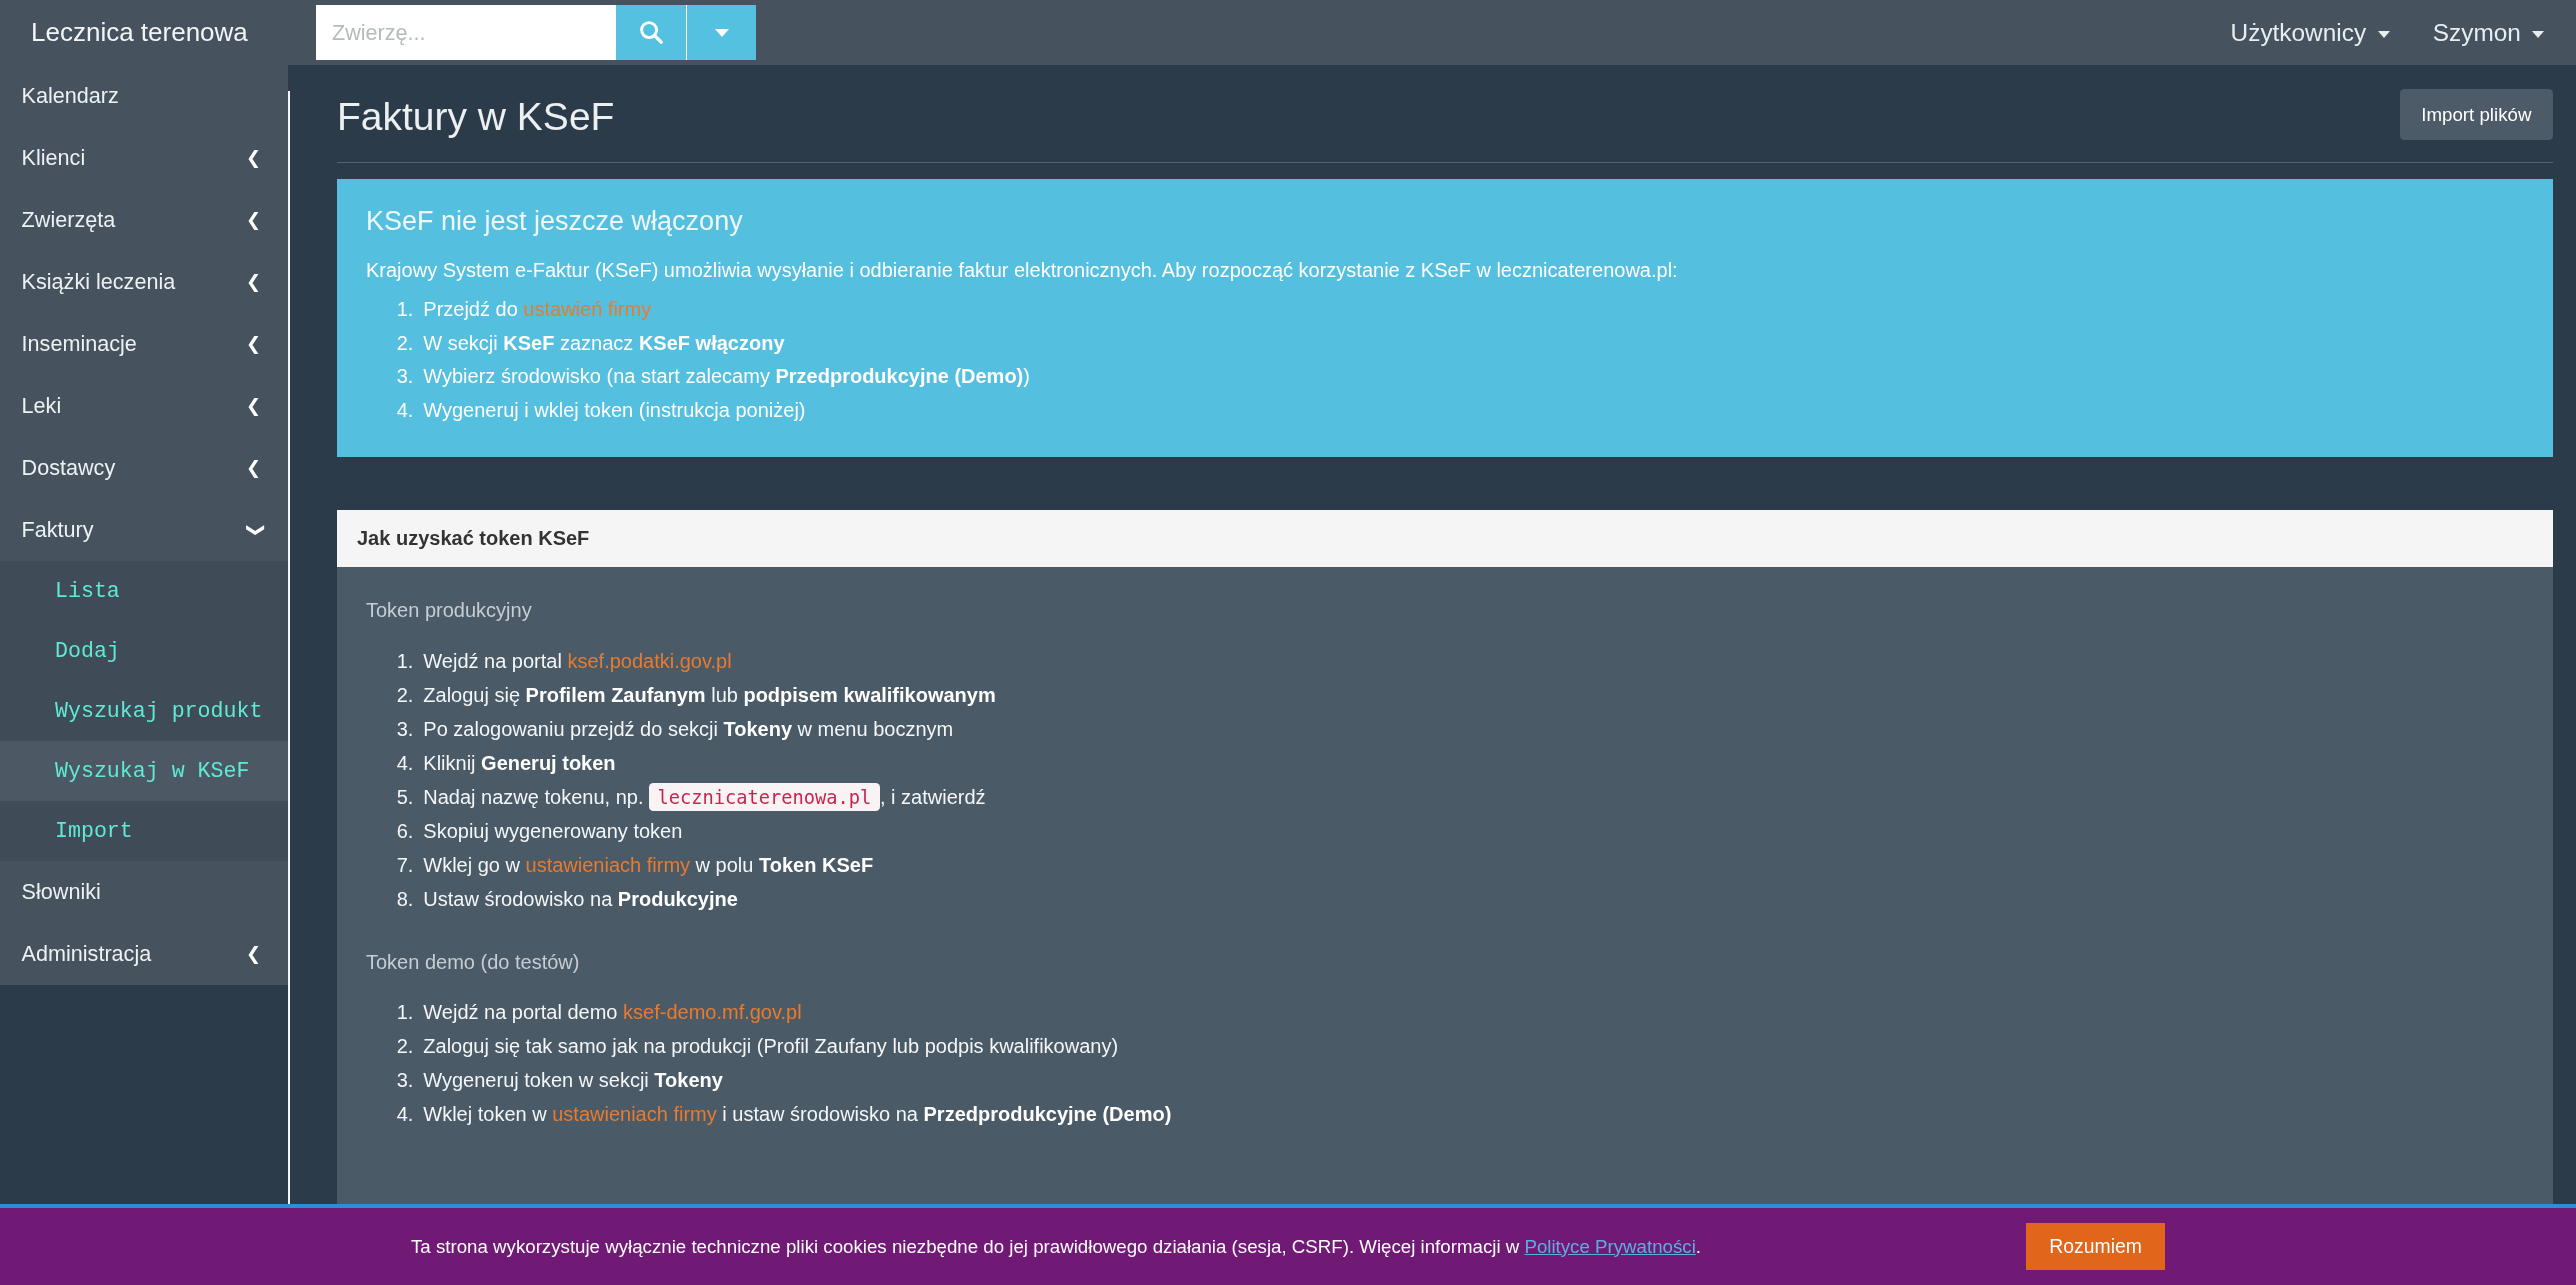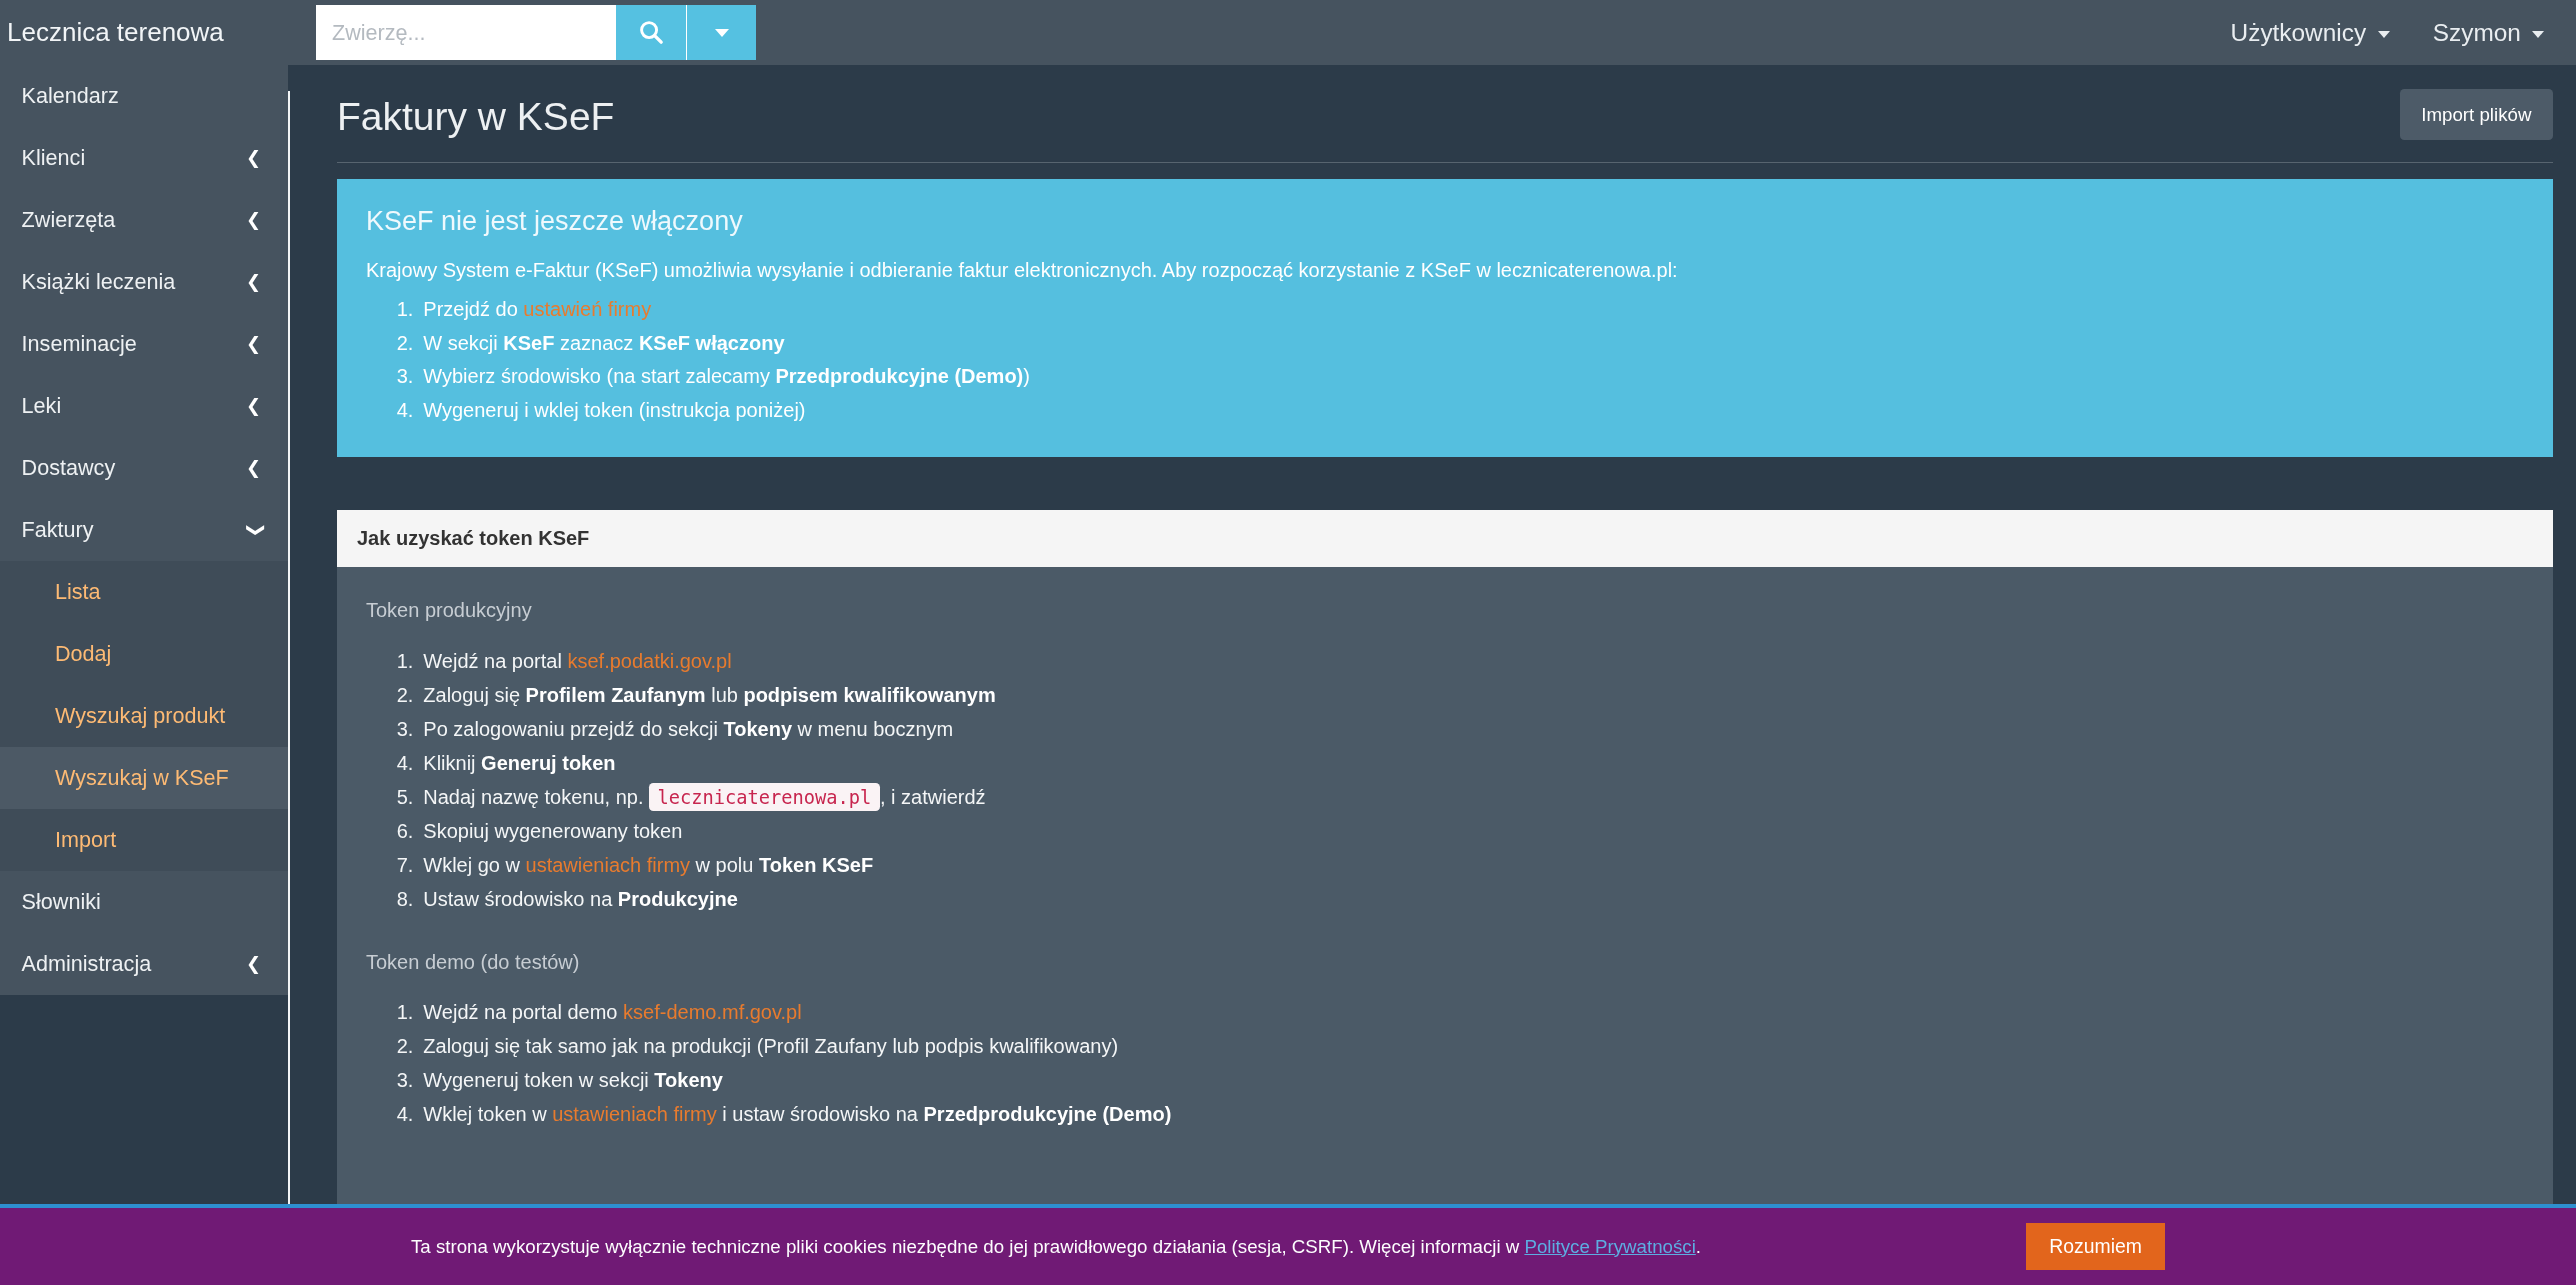--- a/index.html
+++ b/index.html
@@ -6,21 +6,21 @@
   html,body { margin:0; padding:0; }
   body {
     width:2576px; height:1285px; position:relative; overflow:hidden;
     background:#2c3b49;
     font-family:"Liberation Sans","DejaVu Sans",sans-serif;
   }
 
   
   .navbar { position:absolute; top:0; left:0; width:100%; height:65px;
             background:#46535f; display:flex; align-items:center; z-index:30; }
-  .brand { width:288px; padding-left:7px; font-size:26px; color:#f2f5f7; flex:0 0 auto; }
+  .brand { width:288px; padding-left:31px; font-size:26px; color:#f2f5f7; flex:0 0 auto; }
   .input-group { display:flex; height:55px; flex:0 0 auto;padding-left:28px; }
   .search-input { width:300px; height:55px; border:none; outline:none; padding:0 16px;
                   font-size:21.6px; color:#444; background:#fff;
                   font-family:"Liberation Sans","DejaVu Sans",sans-serif; }
   .search-input::placeholder { color:#b4bac0; }
   .btn-search, .btn-caret { width:70px; height:55px; background:#55c1e1; border:none;
                   display:flex; align-items:center; justify-content:center; cursor:pointer; }
   .btn-caret { border-left:1.4px solid #fff; }
   .tri-down { width:0; height:0; border-left:7.2px solid transparent;
               border-right:7.2px solid transparent; border-top:8px solid #fff; }
@@ -30,21 +30,21 @@
   .caret-sm { width:0; height:0; border-left:6.5px solid transparent;
               border-right:6.5px solid transparent; border-top:7.2px solid #e9edf0; margin-top:3.6px; }
 
   
   .sidebar { position:absolute; top:65px; left:0; width:288px; background:#46535f; z-index:10; }
   .side-item { padding:18px 21.6px; font-size:21.6px; color:#eef1f3; position:relative; cursor:pointer; }
   .chev { position:absolute; right:27px; top:50%; transform:translateY(-50%);
           font-size:18px; font-weight:bold; color:#fff; line-height:1; }
   .chev.down { transform:translateY(-50%) rotate(-90deg); }
   .submenu { background:#3f4c58; }
-  .sub-item { padding:18px 21.6px 18px 55px; font-size:21.6px; color:#fdba74; cursor:pointer; }
+  .sub-item { padding:18px 21.6px 18px 55px; font-size:21.6px; color:#5eead4; cursor:pointer;font-family:Liberation Mono, monospace; }
   .sub-item.active { background:#4c5965; }
 
   
   .main { position:absolute; top:65px; left:288px; right:0; bottom:0; overflow:hidden; }
   .main-border { position:absolute; left:0; top:26px; bottom:0; width:2.2px; background:#f3f5f6; }
   .content { padding:0 23px 0 49px; }
   .page-header { display:flex; justify-content:space-between; align-items:flex-start; padding-top:30px; }
   .page-title { margin:0; font-size:39px; font-weight:200; color:#edf0f2; }
   .btn-import { background:#4d5b68; color:#fff; border:none; font-size:18.7px;
                 padding:14.4px 21.6px; border-radius:4.3px; cursor:pointer; margin-top:-5.7px;

